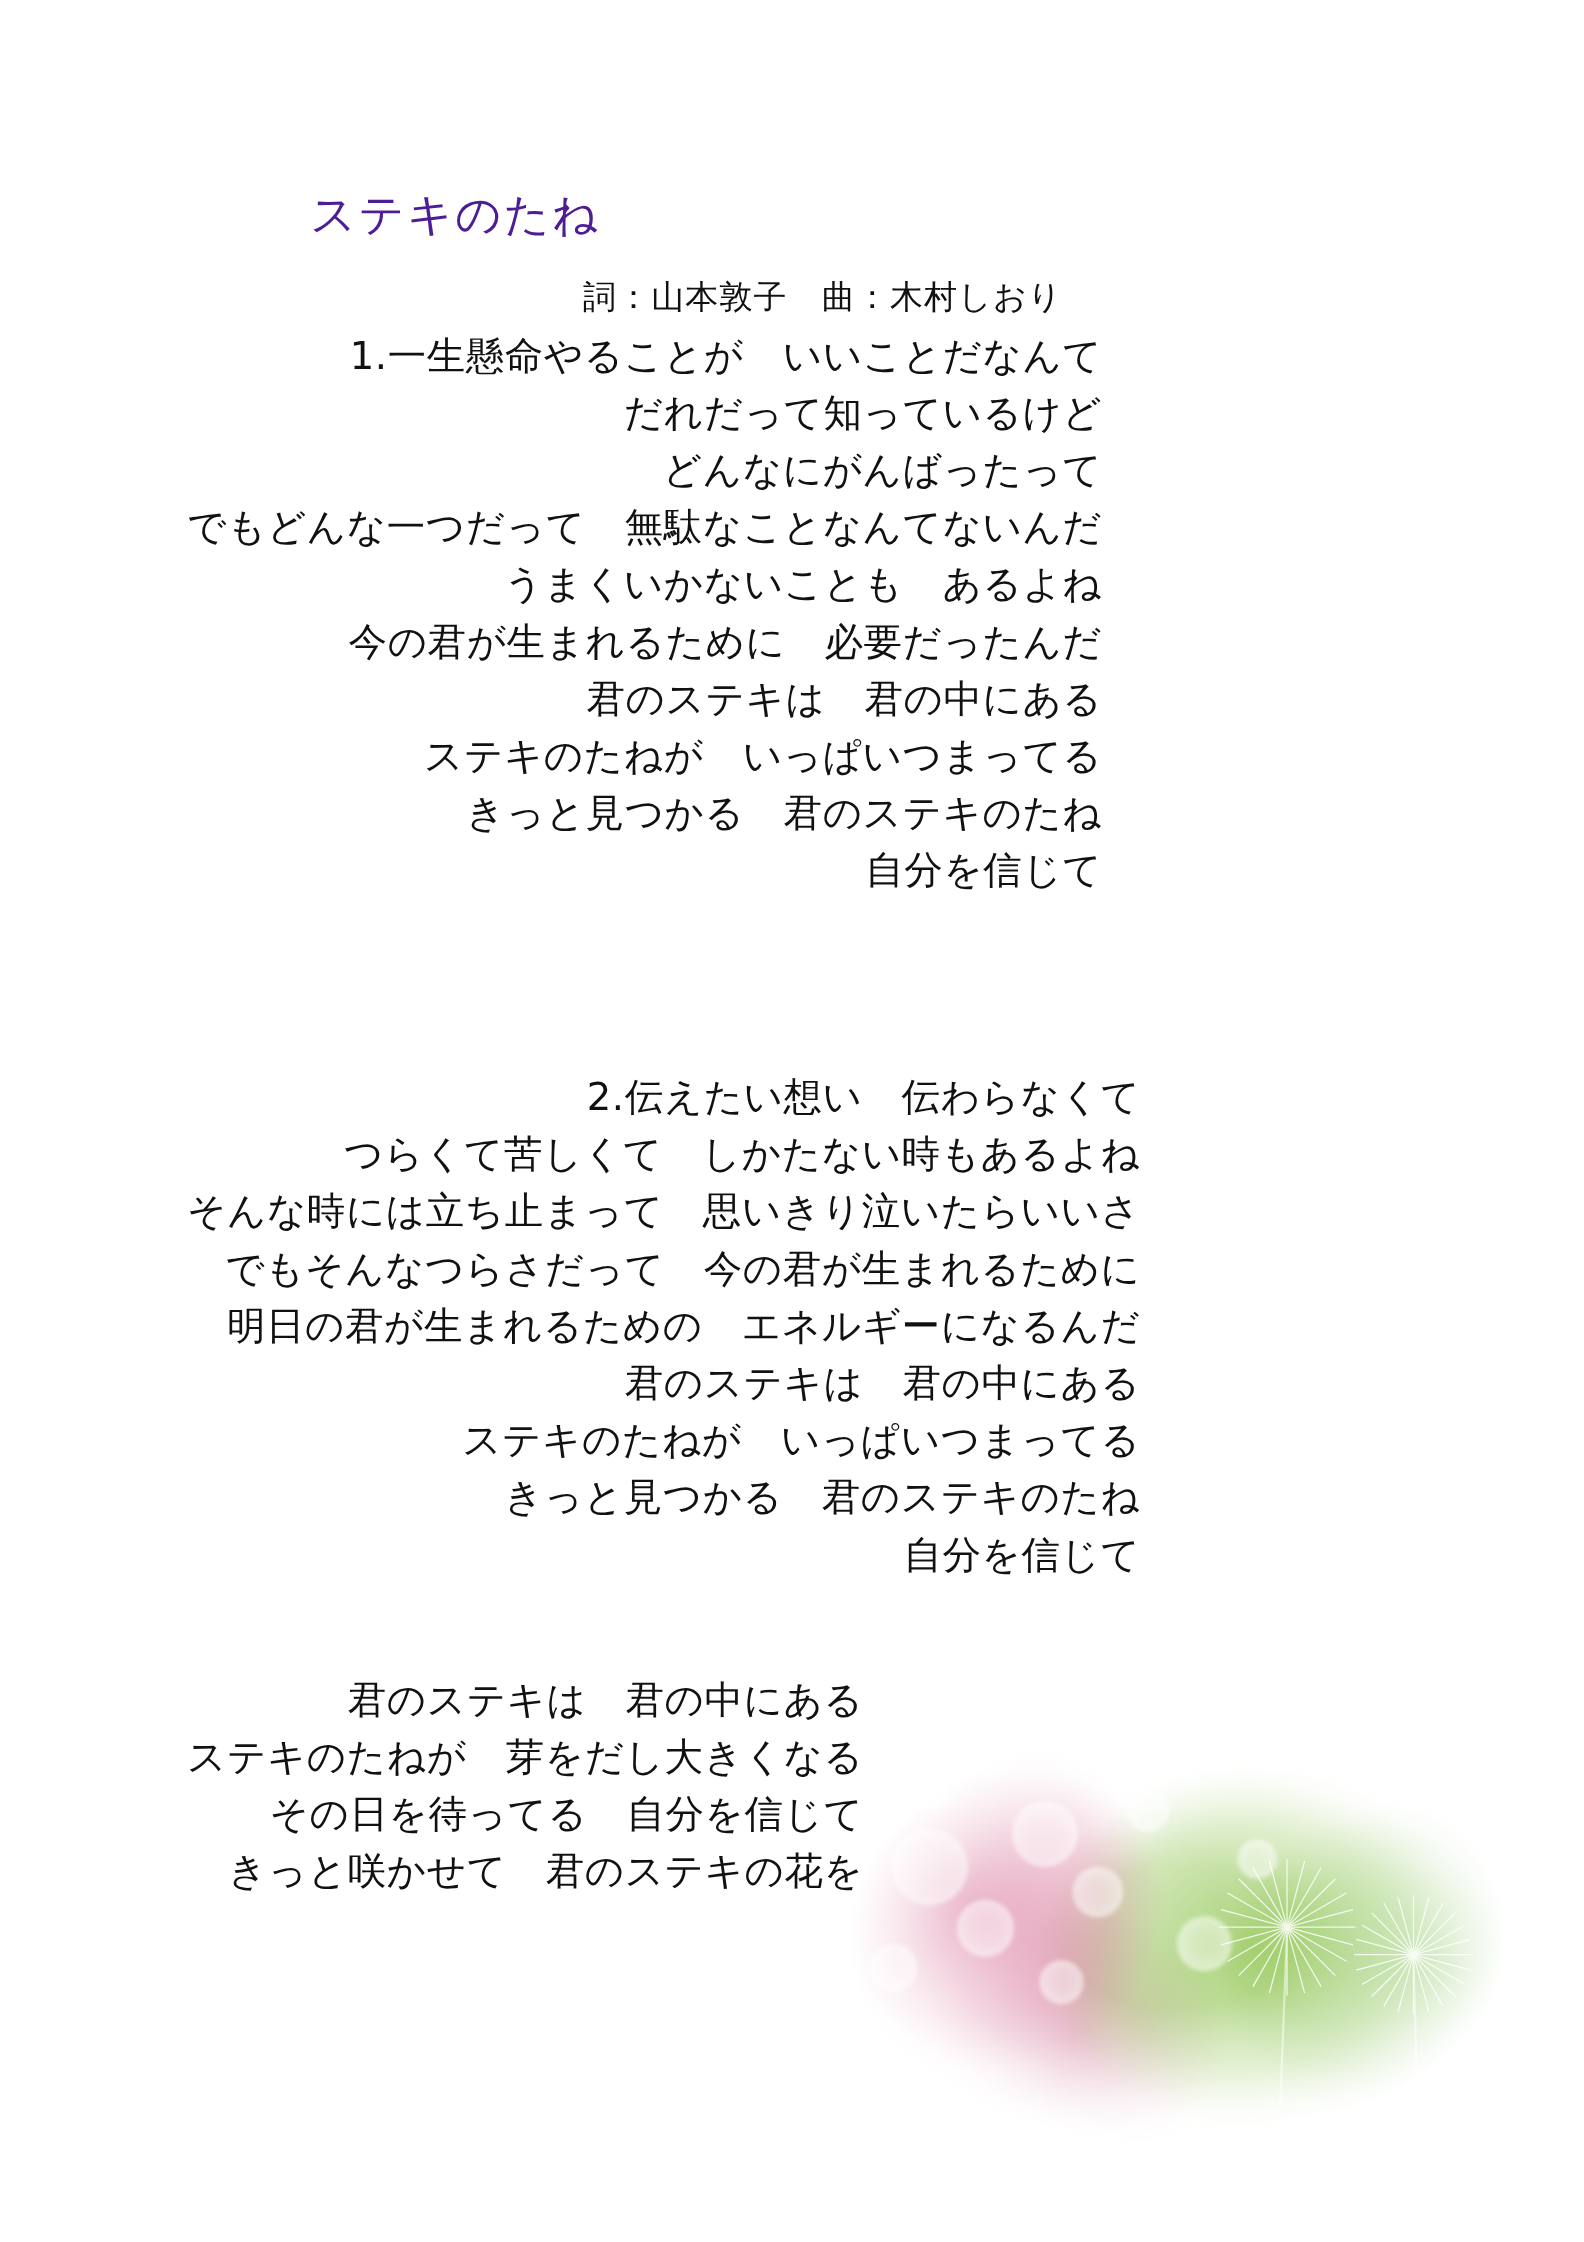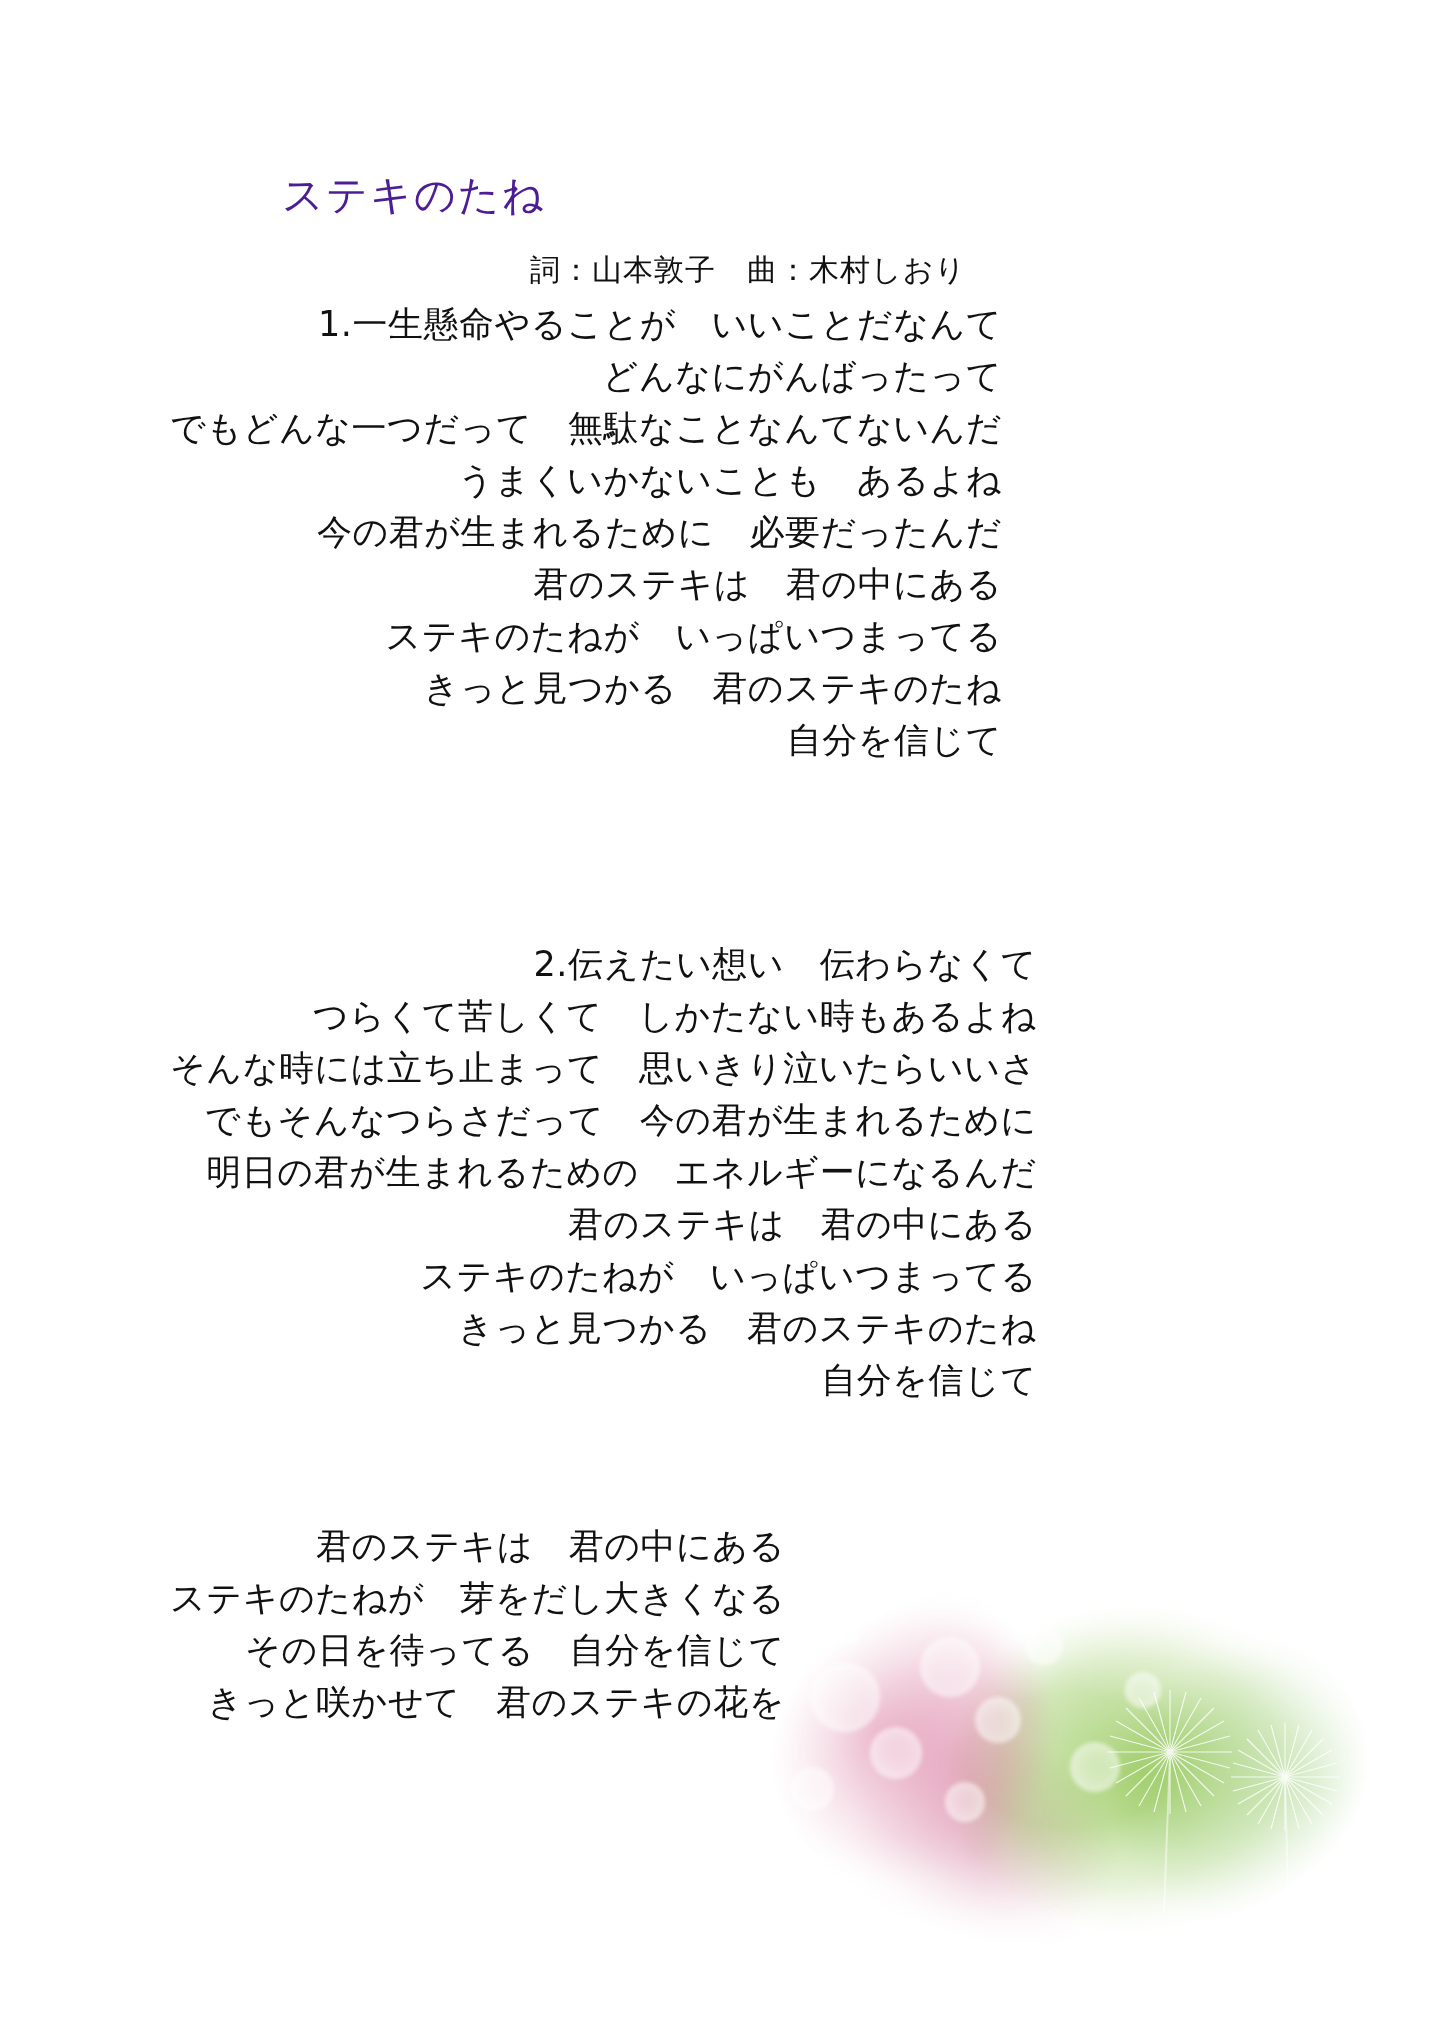--- a/index.html
+++ b/index.html
@@ -61,21 +61,21 @@
   }
   .verse .line.indent {
     padding-left: 42px;
   }
   .verse .num {
     display: inline-block;
     width: 42px;
   }
 
   #verse-1 { top: 298px; }
-  #verse-2 { top: 938px; }
+  #verse-2 { top: 972px; }
   #verse-3 { top: 1520px; left: 170px; }
 
   
   .deco {
     position: absolute;
     left: 770px;
     top: 1552px;
     width: 600px;
     height: 400px;
     overflow: hidden;
@@ -111,20 +111,21 @@
 <body>
 
 <div class="page">
 
   <div class="title">ステキのたね</div>
 
   <div class="credits">詞：山本敦子　曲：木村しおり</div>
 
   <div class="verse" id="verse-1">
     <span class="line"><span class="num">1.</span><span>一生懸命やることが　いいことだなんて</span></span>
+    <span class="line indent">だれだって知っているけど</span>
     <span class="line indent">どんなにがんばったって</span>
     <span class="line indent">でもどんな一つだって　無駄なことなんてないんだ</span>
     <span class="line indent">うまくいかないことも　あるよね</span>
     <span class="line indent">今の君が生まれるために　必要だったんだ</span>
     <span class="line indent">君のステキは　君の中にある</span>
     <span class="line indent">ステキのたねが　いっぱいつまってる</span>
     <span class="line indent">きっと見つかる　君のステキのたね</span>
     <span class="line indent">自分を信じて</span>
   </div>
 

